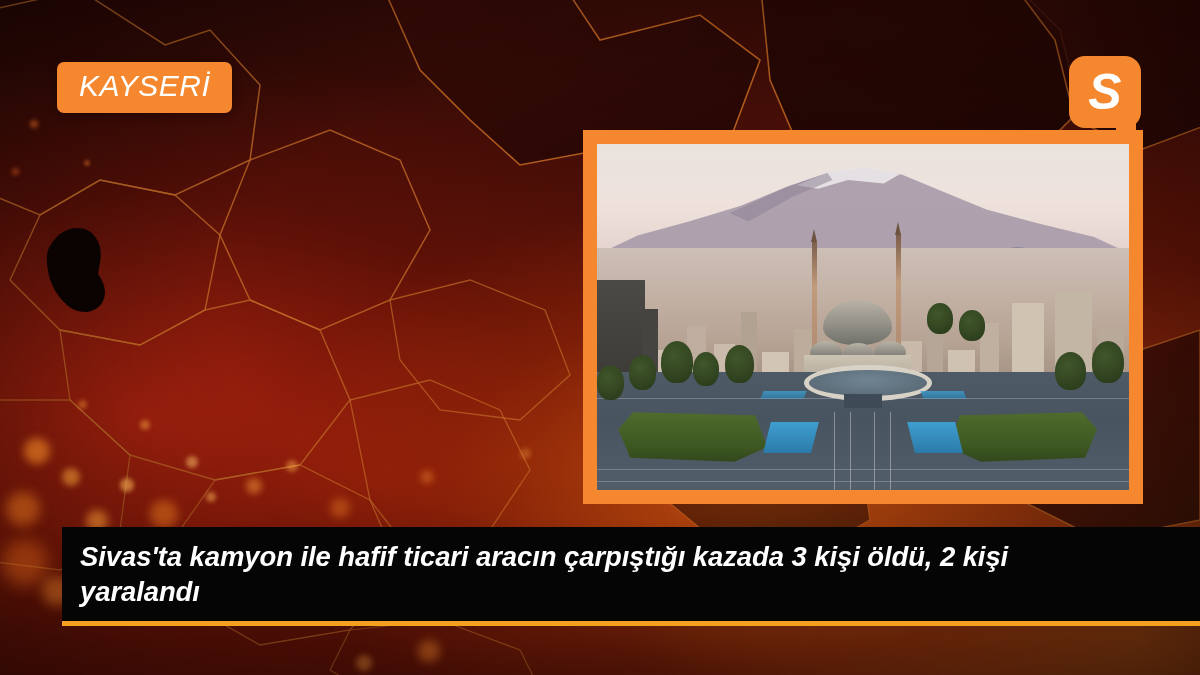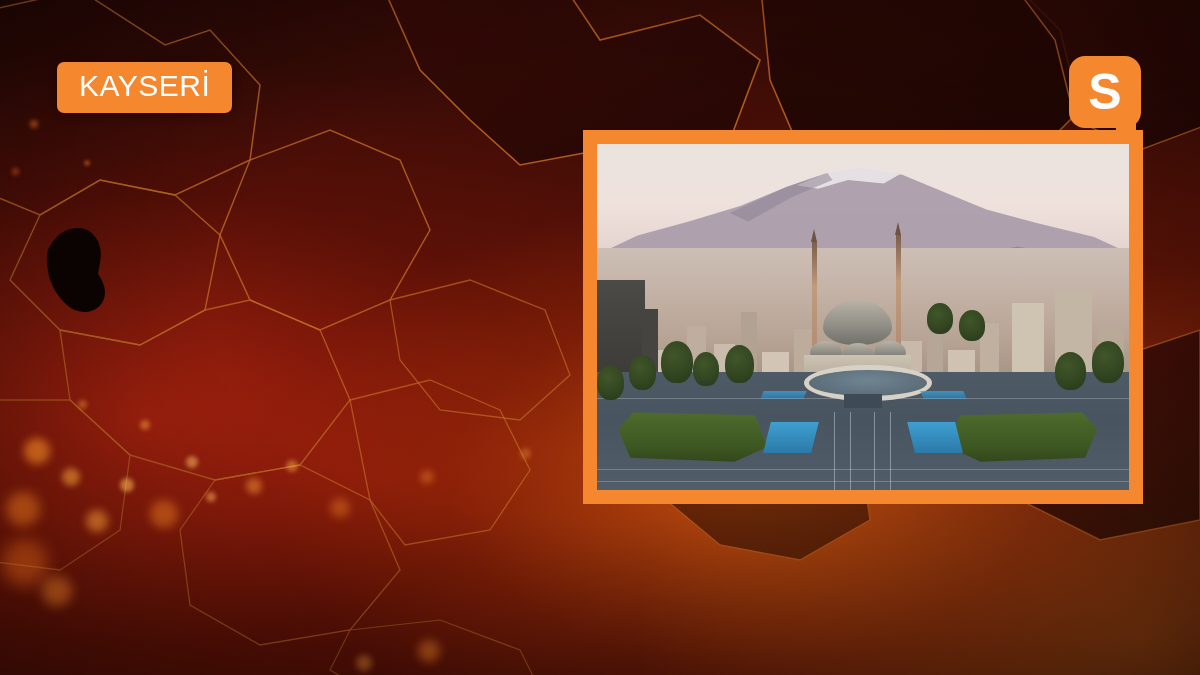--- a/index.html
+++ b/index.html
@@ -11,20 +11,21 @@
   body {
     font-family: "Liberation Sans", sans-serif;
   }
 
   #stage {
     position: relative;
     width: 1200px;
     height: 675px;
     overflow: hidden;
     background: #1a0604;
+    font-style: italic;
   }
 
   
   .bg-layer {
     position: absolute;
     inset: 0;
   }
 
   .bg-base {
     background:
@@ -368,14 +369,17 @@
         <div class="tree" style="left:62%; top:46%; width:5%;  height:9%;"></div>
         <div class="tree" style="left:68%; top:48%; width:5%;  height:9%;"></div>
         <div class="tree" style="left:86%; top:60%; width:6%;  height:11%;"></div>
         <div class="tree" style="left:93%; top:57%; width:6%;  height:12%;"></div>
         <div class="tree" style="left:0%;  top:64%; width:5%;  height:10%;"></div>
       </div>
 
     </div>
   </div>
 
+  <div class="headline-bar">
+    <div class="headline-text">Sivas'ta kamyon ile hafif ticari aracın çarpıştığı kazada 3 kişi öldü, 2 kişi yaralandı</div>
+  </div>
 
 </div>
 
 </body></html>

